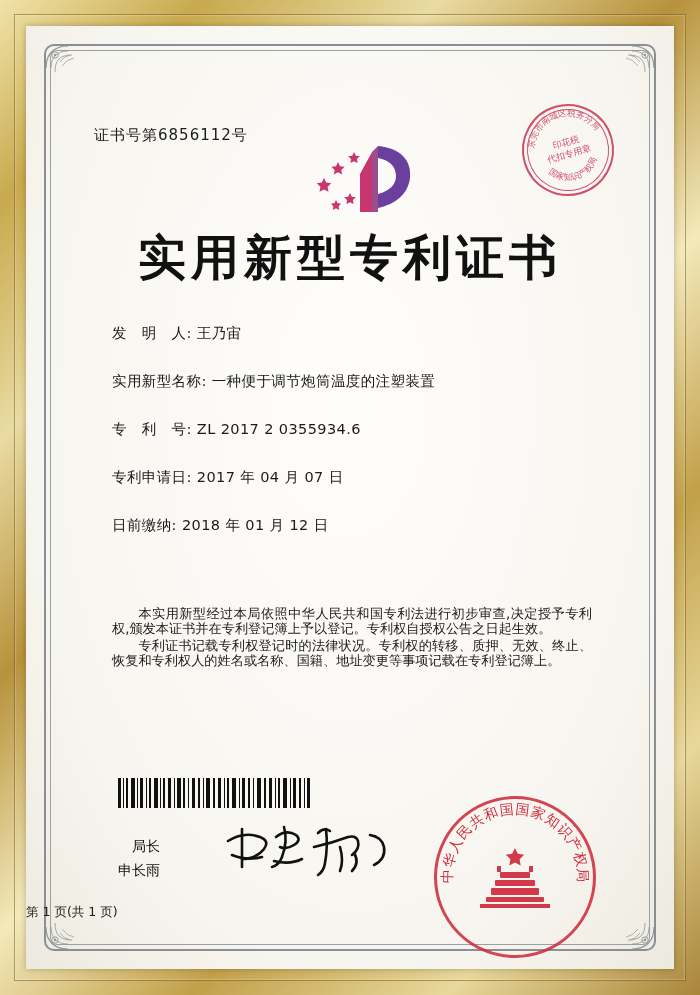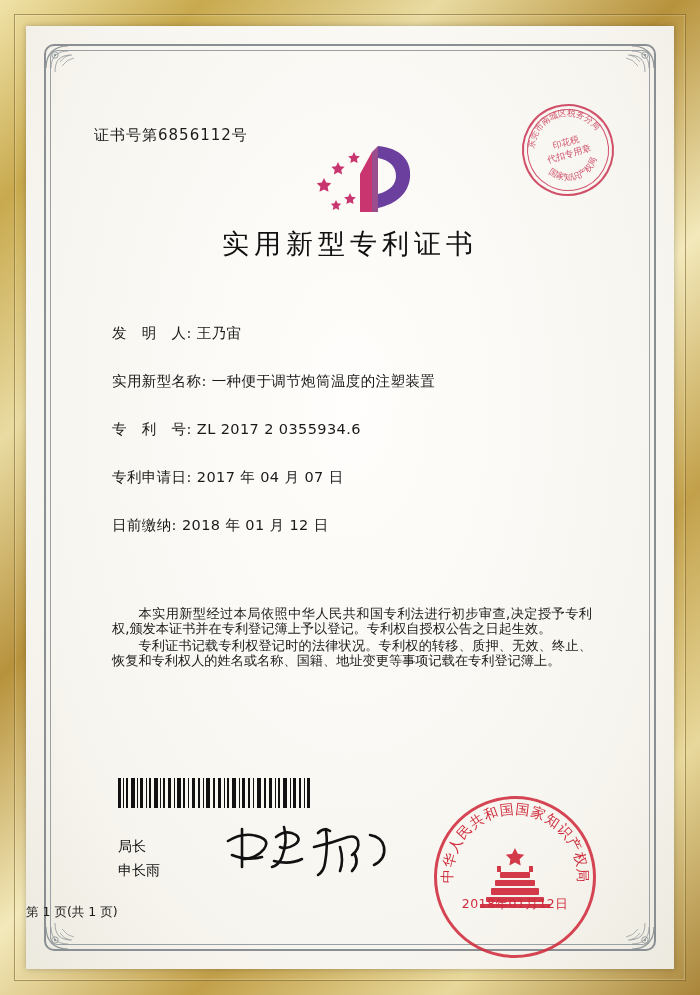--- a/index.html
+++ b/index.html
@@ -142,22 +142,22 @@
     line-height: 12px;
     color: #d0506a;
     font-family: "DejaVu Sans", sans-serif;
   }
 
   .title {
     position: absolute;
     left: 0; right: 0;
     top: 200px;
     text-align: center;
-    font-size: 27px;
-    font-weight: normal;
+    font-size: 48px;
+    font-weight: bold;
     letter-spacing: 5px;
     color: #111;
     font-family: "DejaVu Sans", sans-serif;
   }
 
   
   .fields {
     position: absolute;
     left: 86px;
     top: 298px;
@@ -207,20 +207,21 @@
 
   
   .sig-label {
     position: absolute;
     left: 92px;
     top: 808px;
     font-size: 14px;
     line-height: 24px;
     color: #111;
     font-family: "DejaVu Sans", sans-serif;
+    text-align: right;
   }
   .sig-hand {
     position: absolute;
     left: 196px;
     top: 795px;
     width: 170px;
     height: 62px;
   }
 
   
@@ -468,20 +469,19 @@
             <path d="M81 52 l2.8 5.8 6.4 .9 -4.6 4.5 1.1 6.4 -5.7 -3 -5.7 3 1.1 -6.4 -4.6 -4.5 6.4 -.9 Z"></path>
             <rect x="57" y="92" width="48" height="7" rx="1"></rect>
             <rect x="61" y="84" width="40" height="6" rx="1"></rect>
             <rect x="66" y="76" width="30" height="6" rx="1"></rect>
             <rect x="52" y="101" width="58" height="5" rx="1"></rect>
             <rect x="63" y="70" width="4" height="6"></rect>
             <rect x="95" y="70" width="4" height="6"></rect>
             <path d="M46 108 h70 v4 h-70 z"></path>
           </g>
         </svg>
-        <div class="seal-date">2018年01月12日</div>
       </div>
 
       <div class="footer">第 1 页(共 1 页)</div>
 
     </div>
   </div>
 </div>
 
 </body></html>

